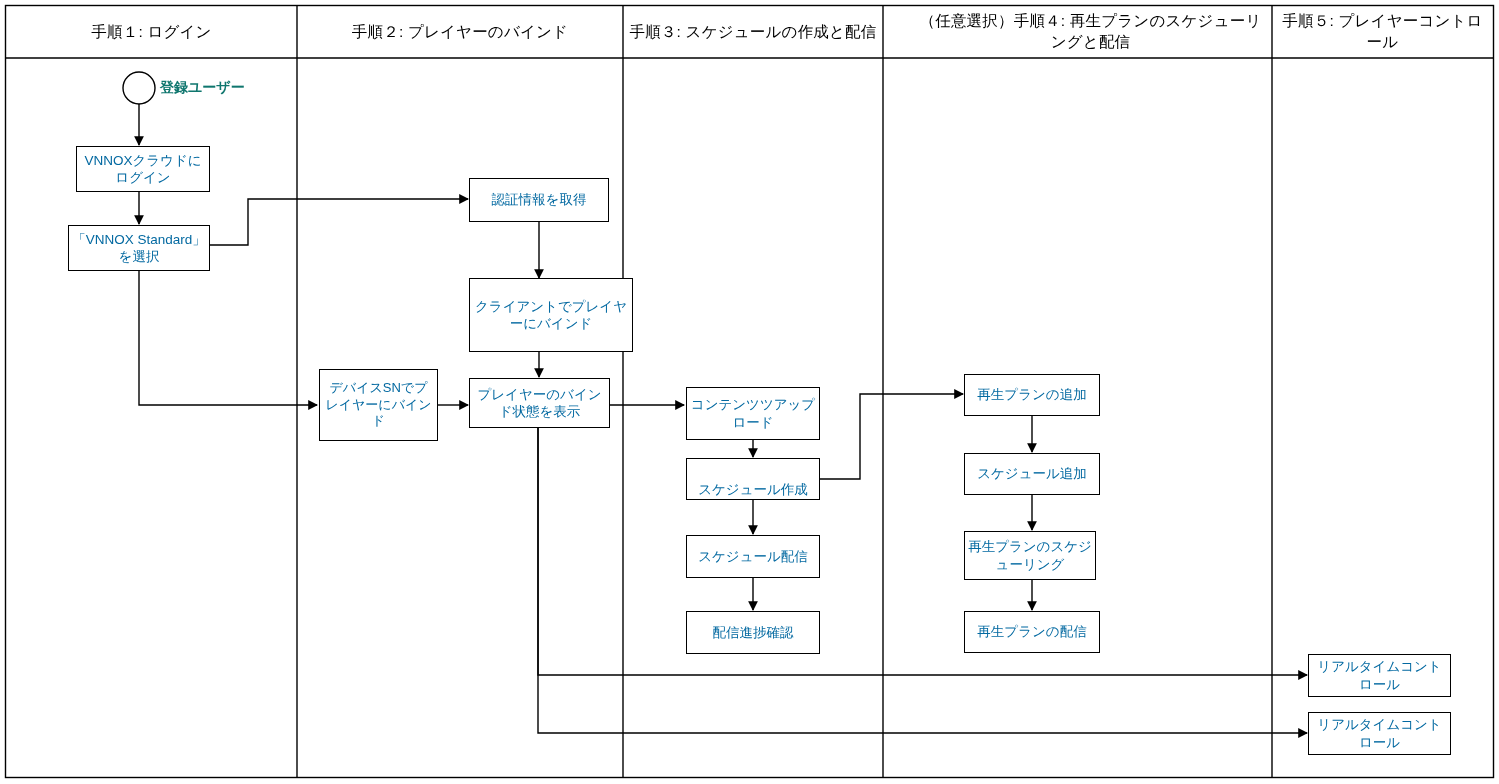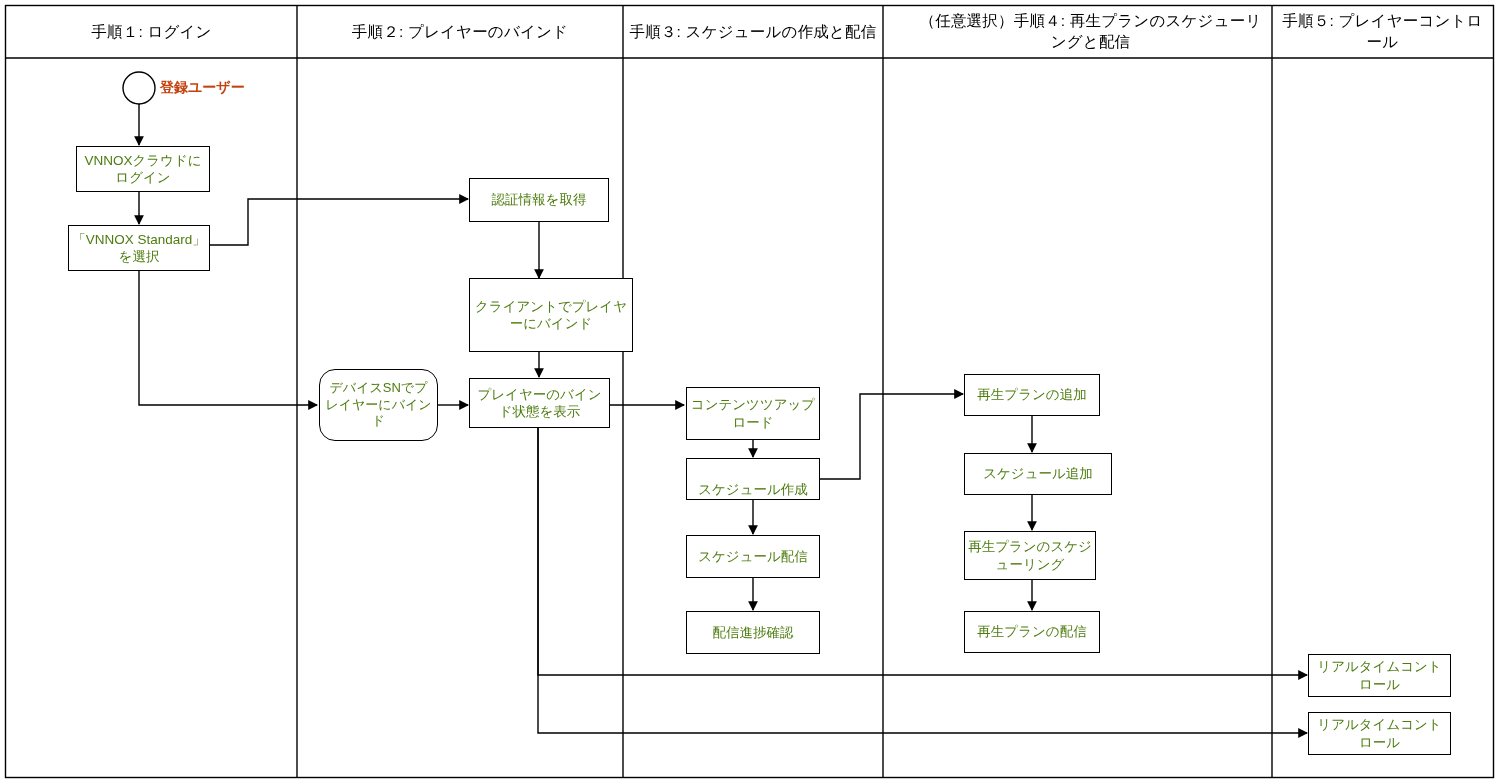--- a/index.html
+++ b/index.html
@@ -29,29 +29,29 @@
     position:absolute;
     box-sizing:border-box;
     border:1.3px solid #000000;
     background:#ffffff;
     display:flex;
     align-items:center;
     justify-content:center;
     text-align:center;
     font-size:13.5px;
     line-height:1.28;
-    color:#4d7c0f;
+    color:#0369a1;
     padding:1px 3px;
   }
-  .node.small{font-size:13px;border-radius:16px;}
+  .node.small{font-size:13px;}
   .start-label{
     position:absolute;
     font-size:14px;
     font-weight:bold;
-    color:#c2410c;
+    color:#0f766e;
     white-space:nowrap;
   }
 </style>
 </head>
 <body>
 
 <div id="canvas">
 
   <svg id="swim-svg" viewBox="0 0 1499 784" xmlns="http://www.w3.org/2000/svg">
     <defs>
@@ -156,21 +156,21 @@
   <div class="node" style="left:686px;top:535px;width:134px;height:43px;">
     <span>スケジュール配信</span>
   </div>
   <div class="node" style="left:686px;top:611px;width:134px;height:43px;">
     <span>配信進捗確認</span>
   </div>
 
   <div class="node" style="left:964px;top:374px;width:136px;height:42px;">
     <span>再生プランの追加</span>
   </div>
-  <div class="node" style="left:964px;top:453px;width:148px;height:42px;justify-content:center;">
+  <div class="node" style="left:964px;top:453px;width:136px;height:42px;justify-content:center;">
     <span>スケジュール追加</span>
   </div>
   <div class="node" style="left:964px;top:531px;width:132px;height:49px;">
     <span>再生プランのスケジューリング</span>
   </div>
   <div class="node" style="left:964px;top:611px;width:136px;height:42px;">
     <span>再生プランの配信</span>
   </div>
 
   <div class="node" style="left:1308px;top:654px;width:143px;height:43px;">

